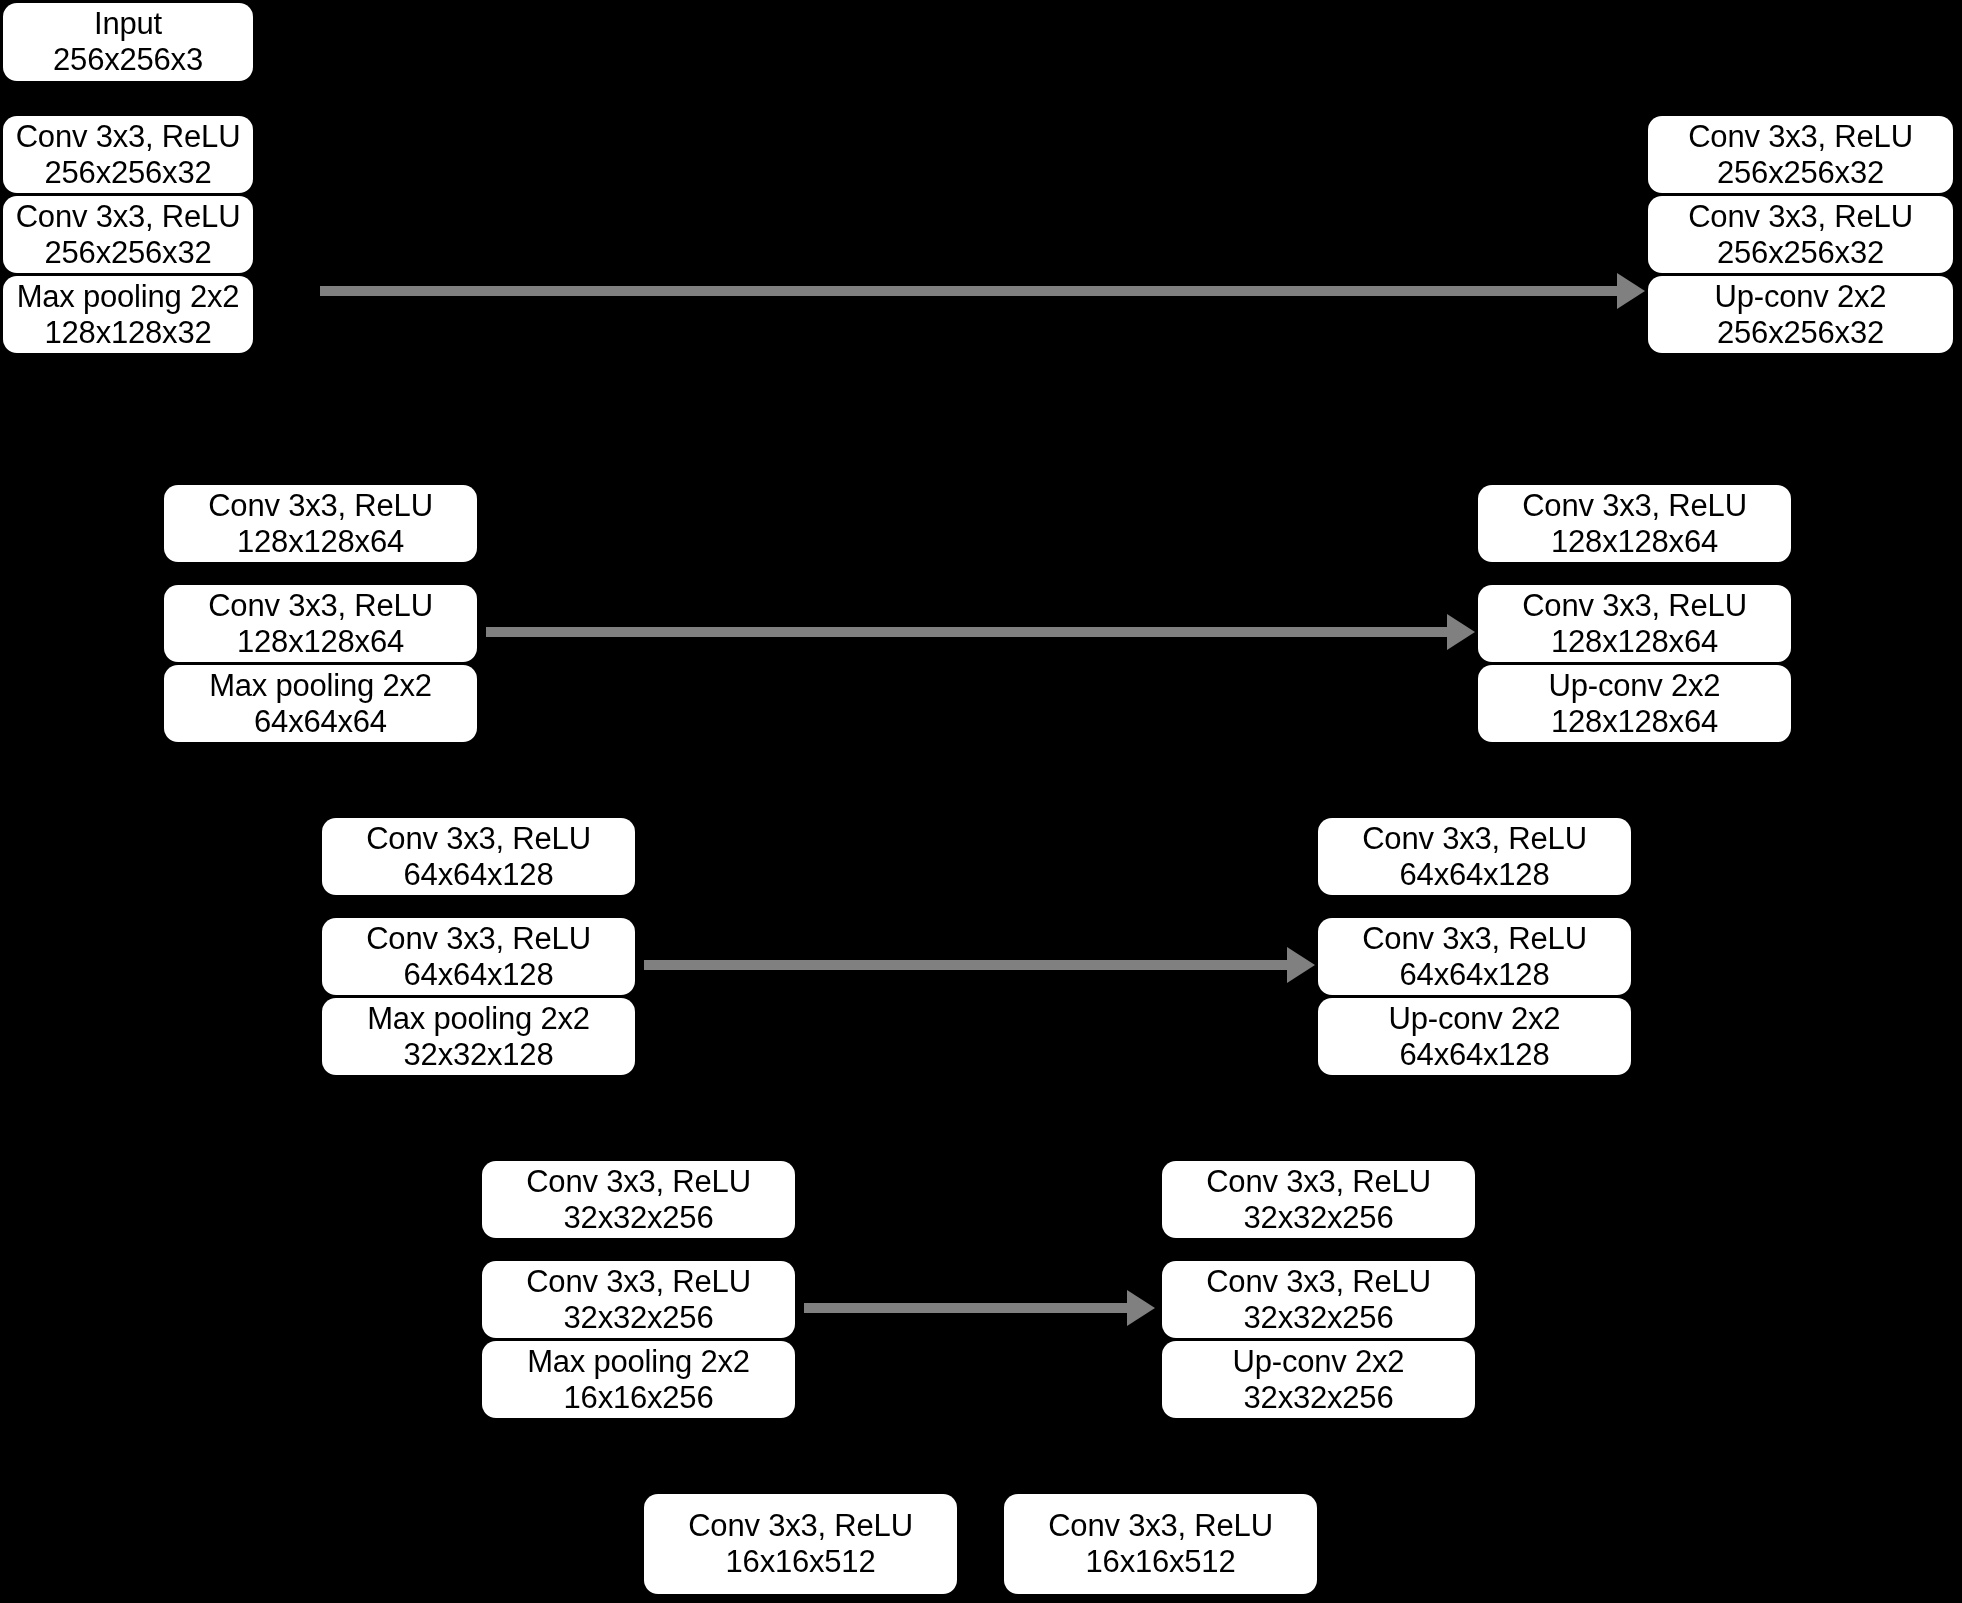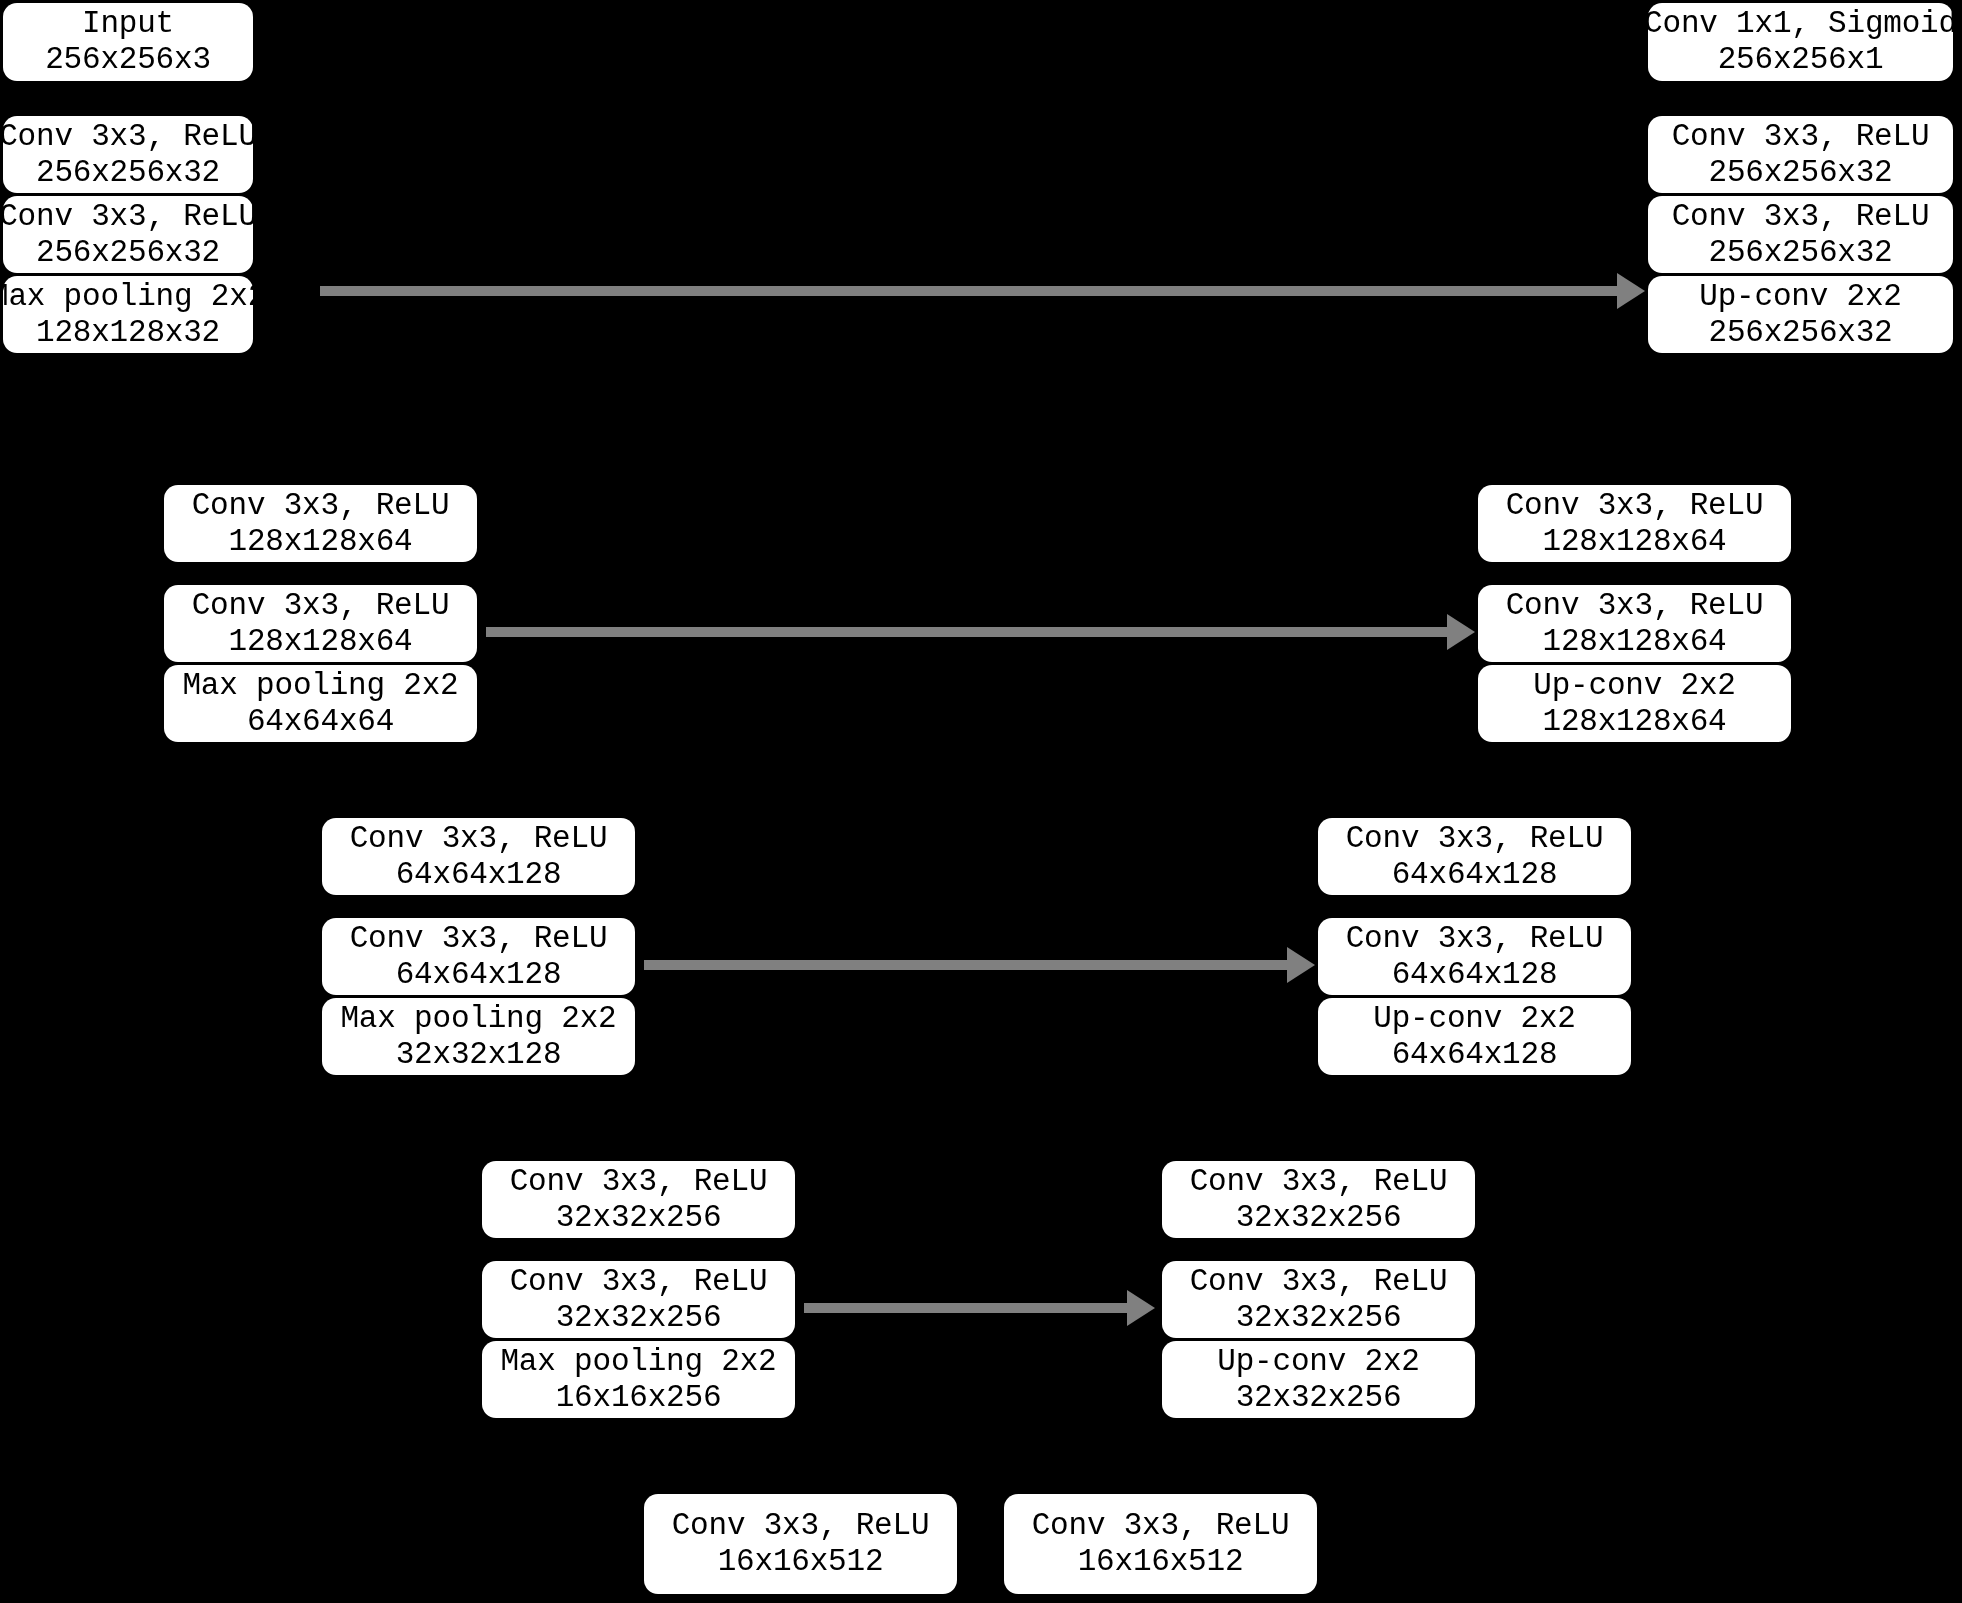--- a/index.html
+++ b/index.html
@@ -6,21 +6,21 @@
     margin: 0;
     padding: 0;
     background: #000000;
   }
   #canvas {
     position: relative;
     width: 1962px;
     height: 1603px;
     background: #000000;
     overflow: hidden;
-    font-family: Liberation Mono, monospace;
+    font-family: Liberation Sans, sans-serif;
   }
   .node {
     position: absolute;
     box-sizing: border-box;
     background: #ffffff;
     border-radius: 14px;
     color: #000000;
     display: flex;
     flex-direction: column;
     align-items: center;
@@ -69,24 +69,20 @@
   <div class="node" style="left:3px; top:196px; width:250px; height:77px;">
     <span class="l1">Conv 3x3, ReLU</span>
     <span class="l2">256x256x32</span>
   </div>
 
   <div class="node" style="left:3px; top:276px; width:250px; height:77px;">
     <span class="l1">Max pooling 2x2</span>
     <span class="l2">128x128x32</span>
   </div>
 
-  <div class="node" style="left:1648px; top:3px; width:305px; height:78px;">
-    <span class="l1">Conv 1x1, Sigmoid</span>
-    <span class="l2">256x256x1</span>
-  </div>
 
   <div class="node" style="left:1648px; top:116px; width:305px; height:77px;">
     <span class="l1">Conv 3x3, ReLU</span>
     <span class="l2">256x256x32</span>
   </div>
 
   <div class="node" style="left:1648px; top:196px; width:305px; height:77px;">
     <span class="l1">Conv 3x3, ReLU</span>
     <span class="l2">256x256x32</span>
   </div>

